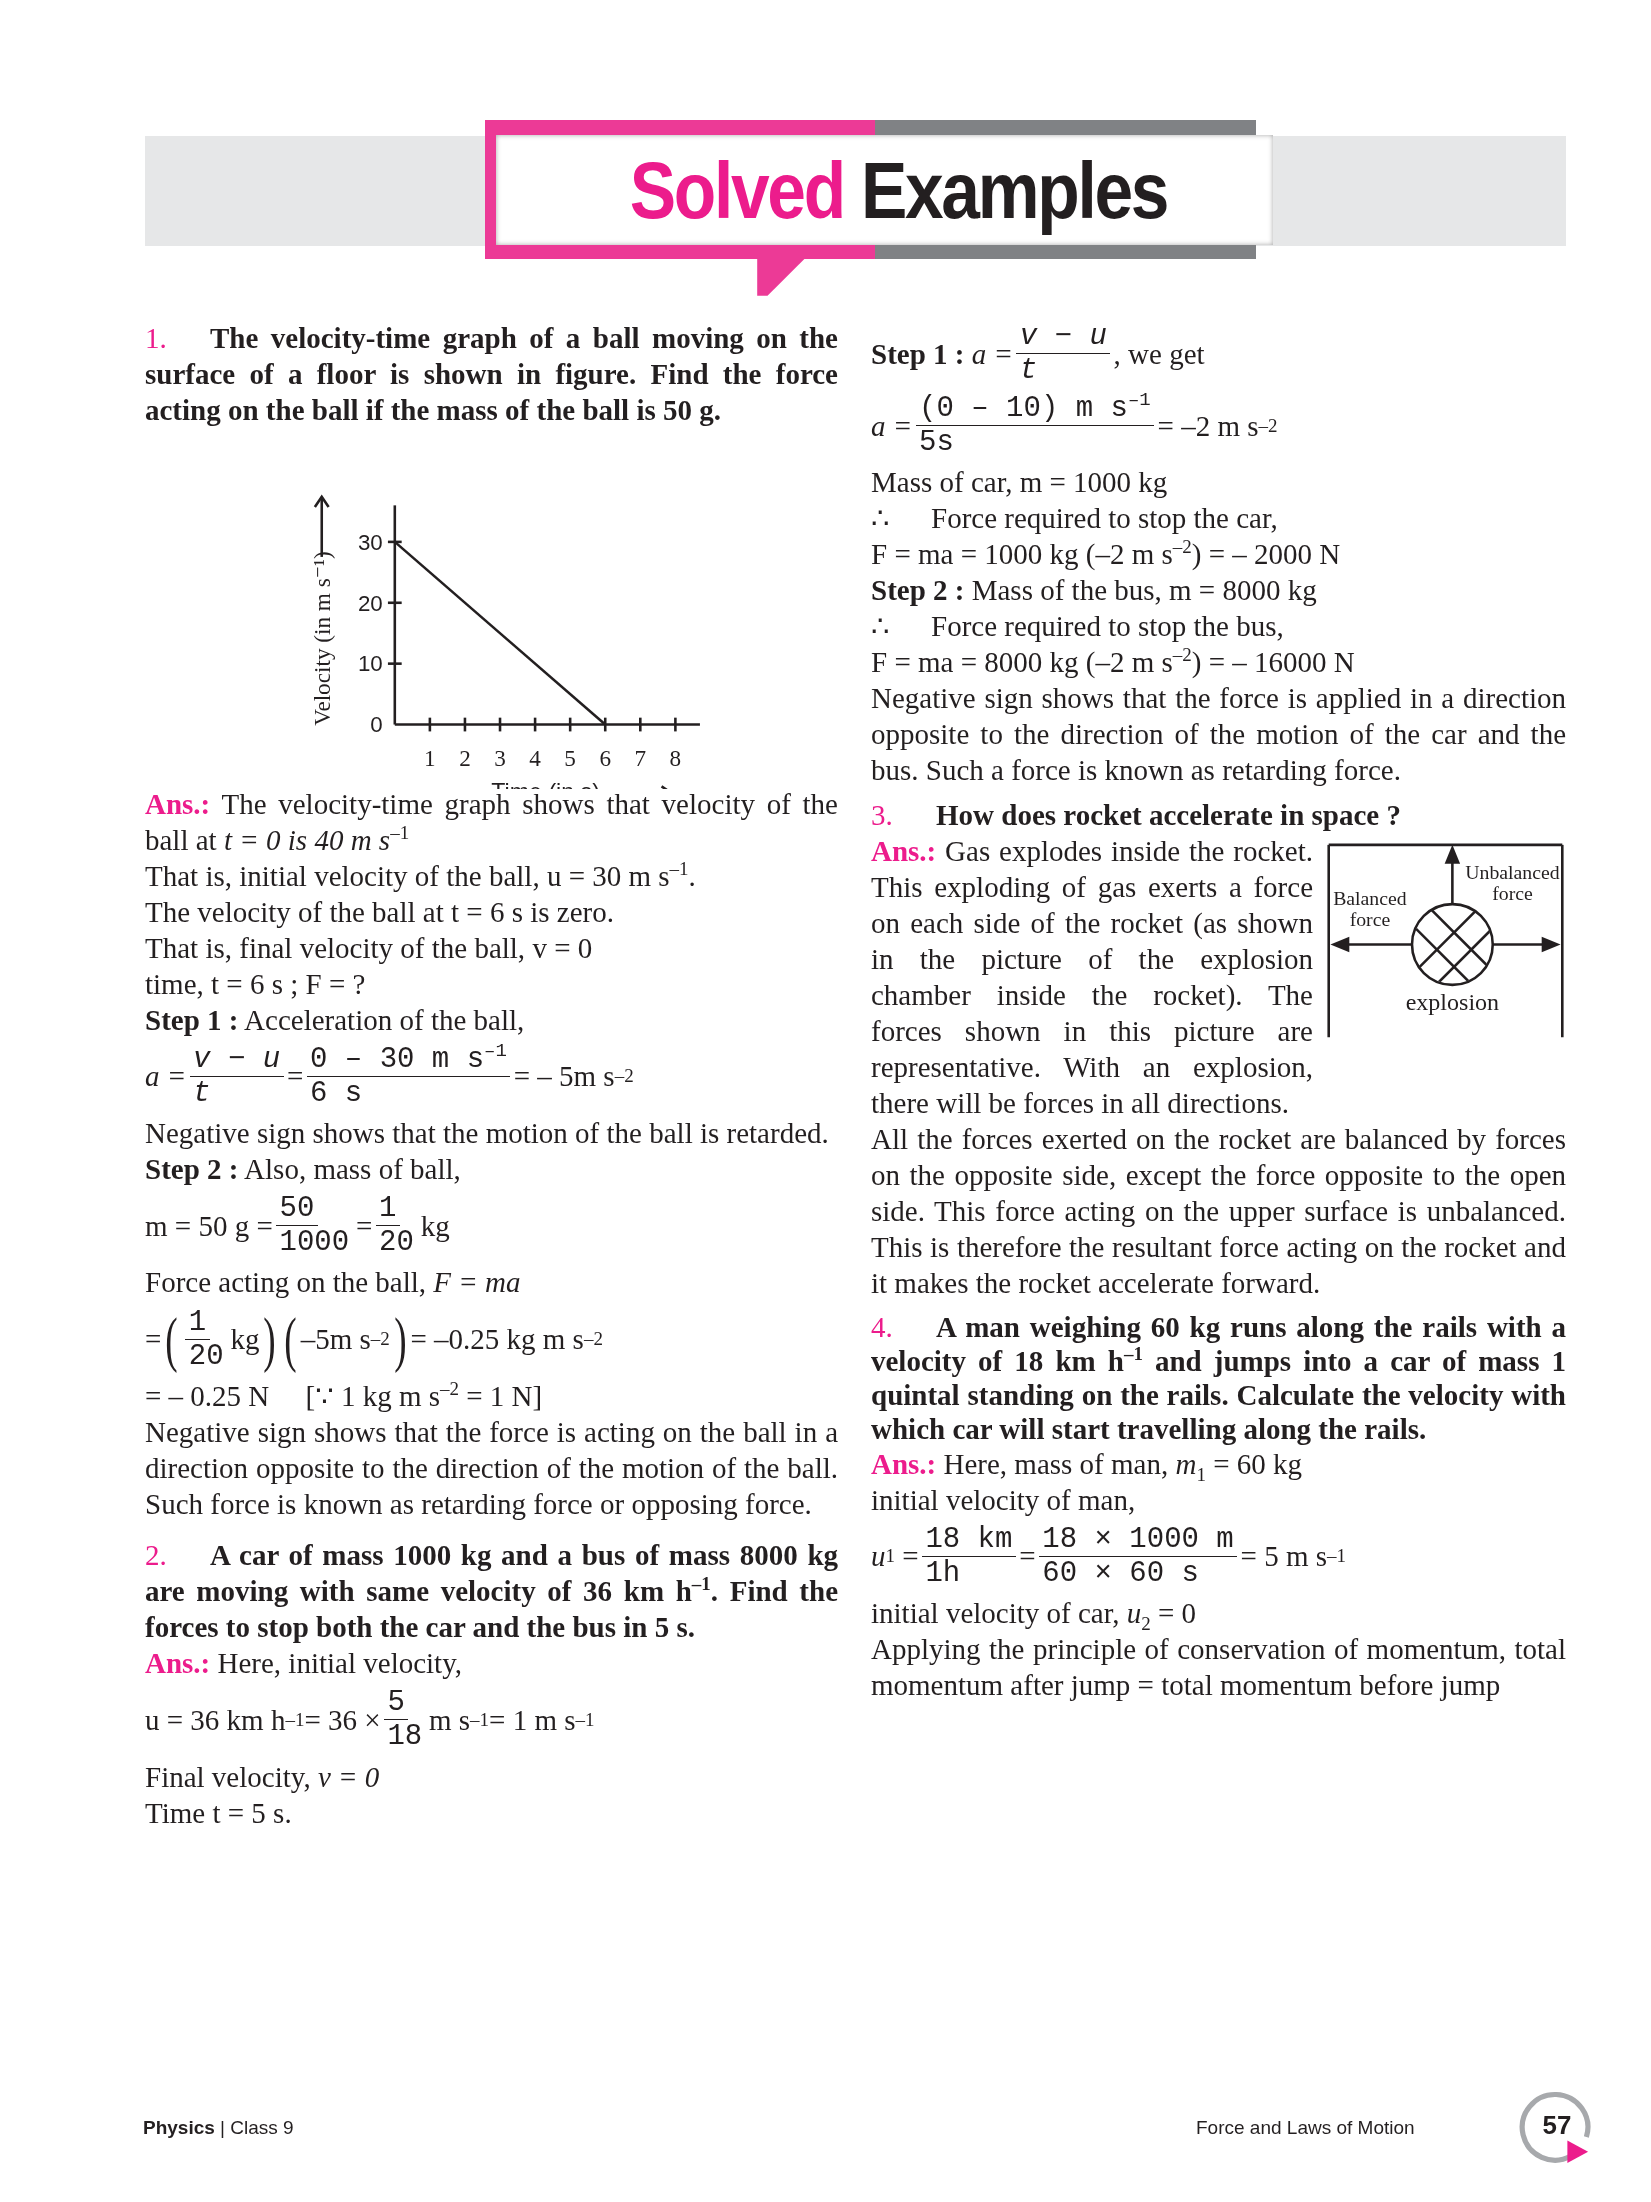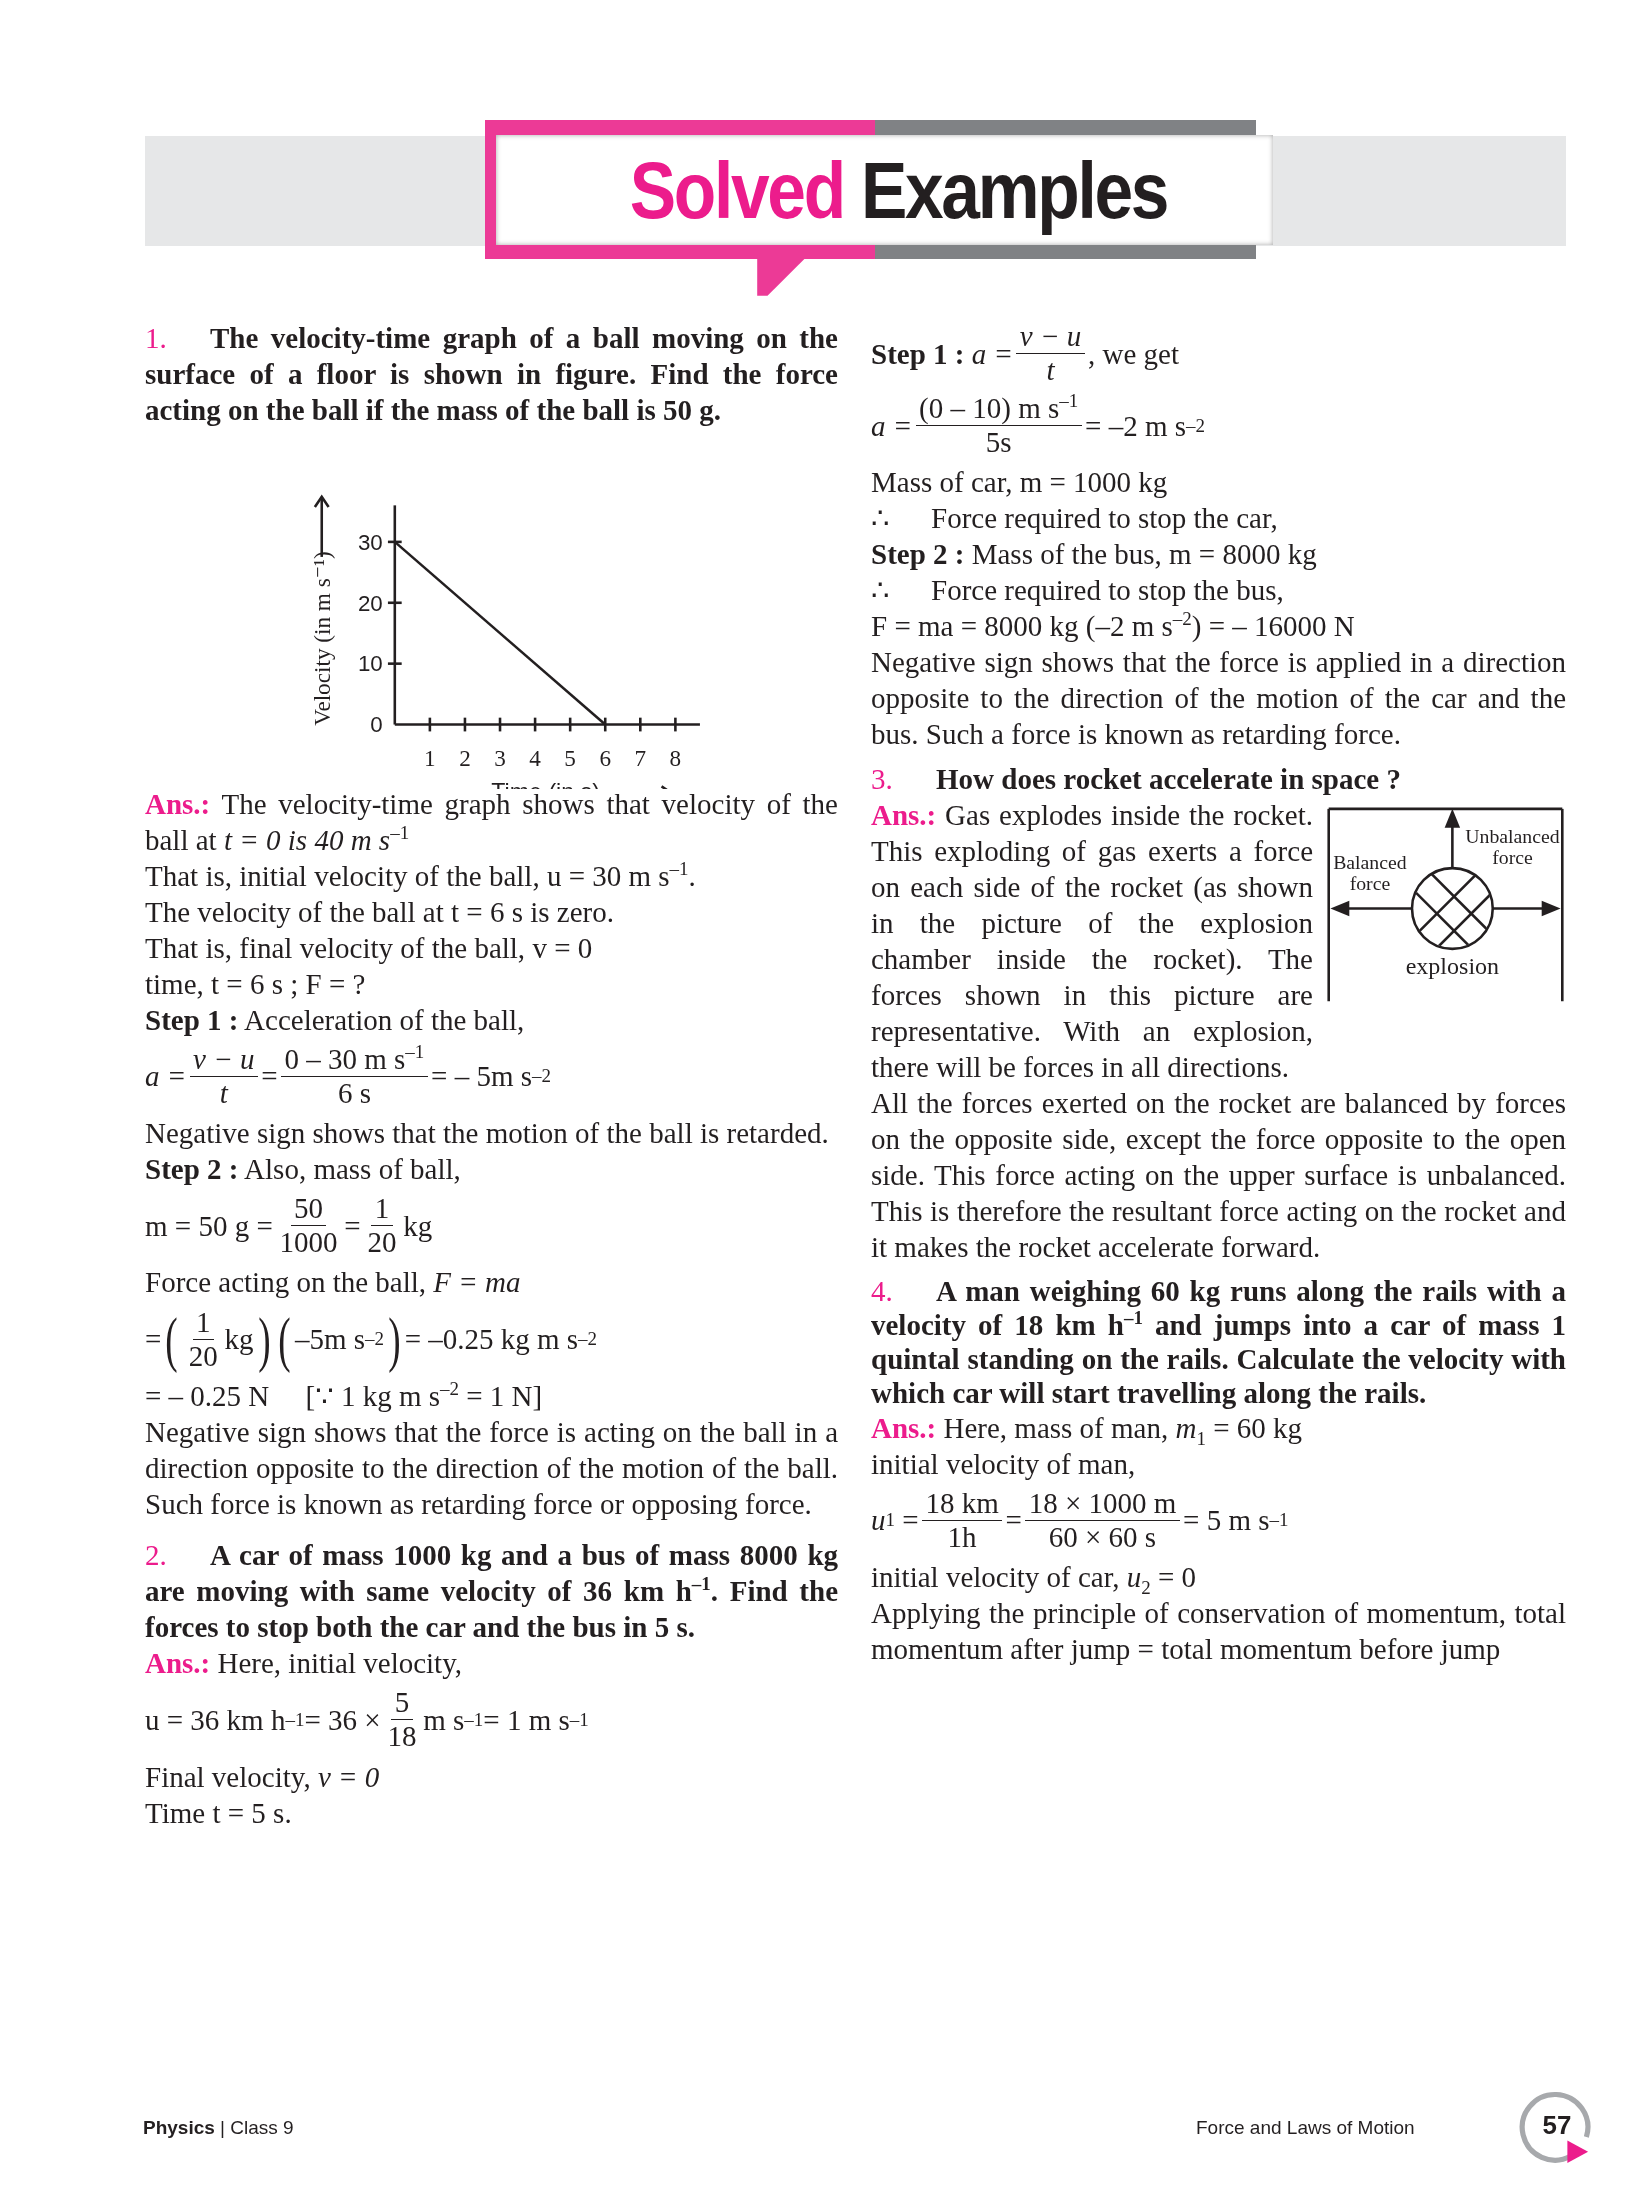--- a/index.html
+++ b/index.html
@@ -22,21 +22,21 @@
   .col-right { left:871px; top:320px; width:695px; }
   .p { margin:0; text-align:justify; }
   .q { font-weight:bold; margin:0; text-align:justify; font-size:29px; }
   .num { color:#ec1c8c; font-weight:normal; display:inline-block; width:65px; }
   .ans { color:#ec1c8c; font-weight:bold; }
   .b { font-weight:bold; }
   .i { font-style:italic; }
   sup { font-size:19px; line-height:0; }
   sub { font-size:19px; line-height:0; }
   .math { display:flex; align-items:center; white-space:nowrap; margin:5.2px 0; }
-  .frac { display:inline-flex; flex-direction:column; align-items:center; margin:0 3.4px; }
+  .frac { display:inline-flex; flex-direction:column; align-items:flex-start; margin:0 3.4px;font-family:Liberation Mono, monospace; }
   .frac .n { border-bottom:1.7px solid #231f20; padding:0 3.4px; line-height:33px; }
   .frac .d { padding:0 3.4px; line-height:33px; }
   .big-paren { font-size:62px; line-height:1; font-weight:lighter; transform:scaleX(0.6); display:inline-block; }
 
   .graph-wrap { position:relative; width:693px; height:361px; }
   .diagram { float:right; width:241px; height:219px; margin:5.2px 0 0 12px; position:relative; }
 
   .footer { position:absolute; top:2117px; font-family:"Liberation Sans","DejaVu Sans",sans-serif; font-size:19px; color:#231f20; }
   .footer-left { left:143px; }
   .pg-ring { position:absolute; left:1519px; top:2087px; width:76px; height:76px; }
@@ -238,20 +238,23 @@
       <sup>–2</sup>
   </div>
   <p class="p">
     <span>Mass of car,</span>
     <span>m = 1000 kg</span>
   </p>
   <p class="p">
     <span style="display:inline-block;width:60px;">∴</span><span>Force required to stop the car,</span>
   </p>
   <p class="p">
+    <span>F = ma = 1000 kg (–2 m s</span><sup>–2</sup><span>) = – 2000 N</span>
+  </p>
+  <p class="p">
     <span class="b">Step 2 :</span>
     <span>Mass of the bus,</span>
     <span>m = 8000 kg</span>
   </p>
   <p class="p">
     <span style="display:inline-block;width:60px;">∴</span><span>Force required to stop the bus,</span>
   </p>
   <p class="p">
     <span>F = ma = 8000 kg (–2 m s</span><sup>–2</sup><span>) = – 16000 N</span>
   </p>

